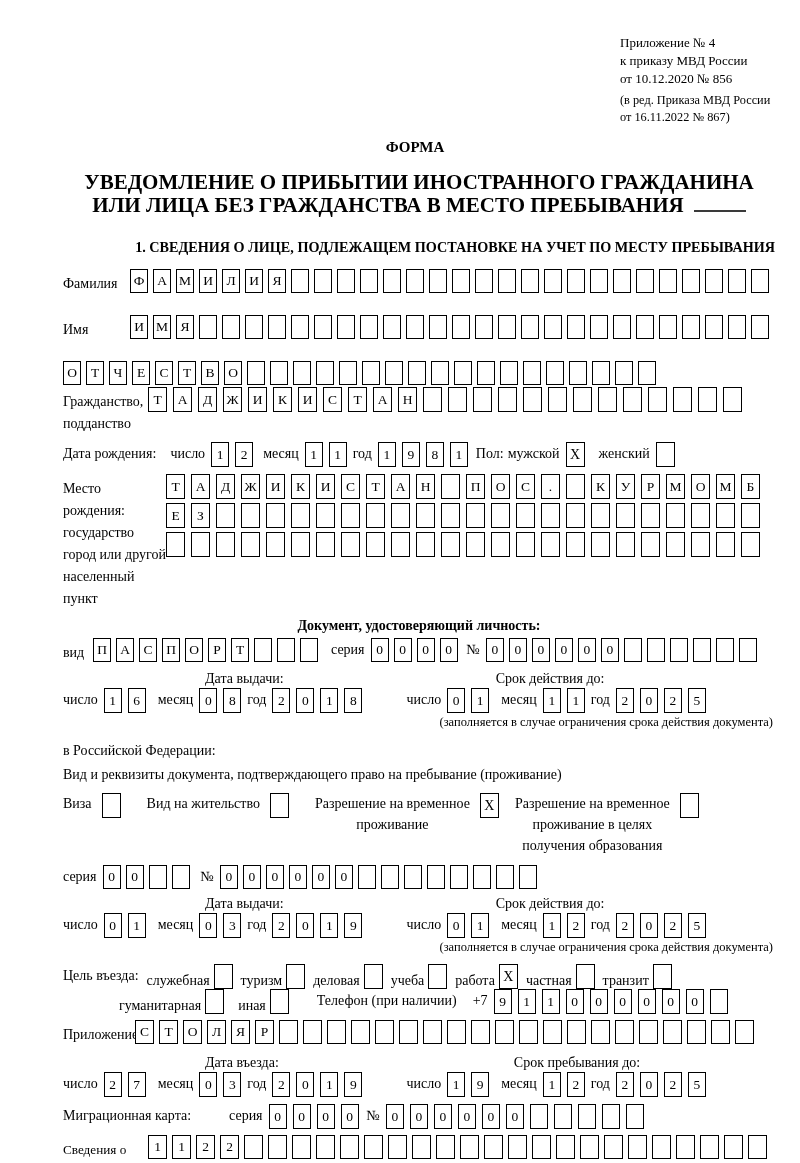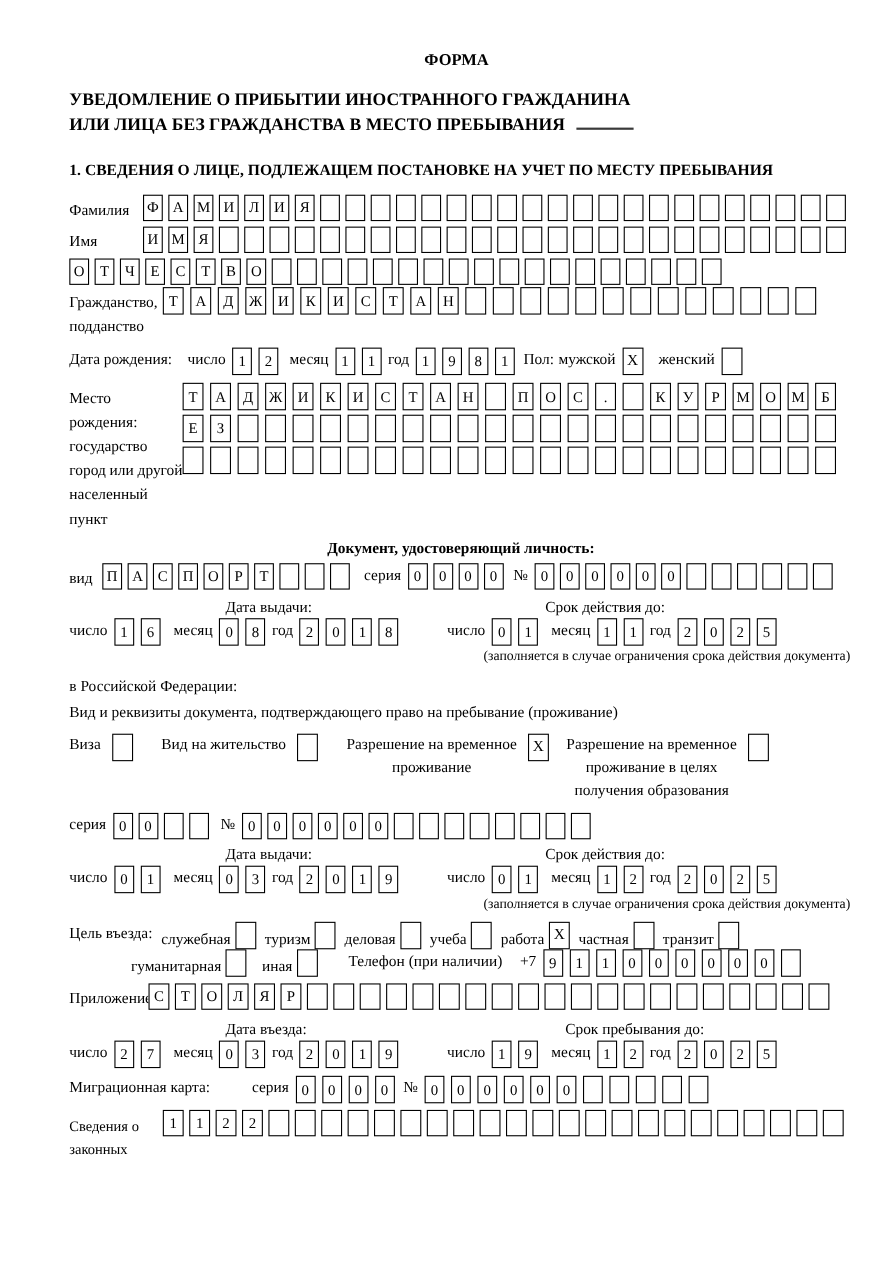--- a/index.html
+++ b/index.html
@@ -10,25 +10,25 @@
     color: #000;
   }
   .page { width: 800px; height: 1163px; padding: 34px 25px 0 63px; overflow: hidden; background: #fff; position: relative; }
 
   
   .ref { margin-left: 557px; font-size: 13px; line-height: 18px; white-space: nowrap; }
   .ref .small { font-size: 12.3px; line-height: 17px; }
   .ref .gap { margin-top: 4px; }
   .forma { font-weight: 700; font-size: 15px; text-align: center; margin: 13px 8px 0 0; }
 
-  .title { font-weight: 700; font-size: 16px; line-height: 23px; margin-top: 15px; }
+  .title { text-align: center; font-weight: 700; font-size: 21px; line-height: 23px; margin-top: 15px; }
   .uline { display: inline-block; width: 52px; border-bottom: 2px solid #3a3a3a; margin-left: 10px; height: 13px; }
-  .sec { font-weight: 700; font-size: 14.2px; text-align: left; margin-top: 22px; }
-
-  .frow { display: flex; align-items: flex-start; margin-top: 3px; font-size: 14px; }
+  .sec { font-weight: 700; font-size: 14.2px; text-align: right; margin-top: 22px; }
+
+  .frow { display: flex; align-items: flex-start; margin-top: 20px; font-size: 14px; }
   .lbl { flex: none; padding-top: 4px; line-height: 22px; }
   .dlbl { flex: none; padding-top: 4px; margin-right: 6px; }
   .stack { display: flex; flex-direction: column; }
 
   .boxes { display: flex; flex: none; }
   .box {
     flex: none; display: flex; align-items: center; justify-content: center;
     width: 18px; height: 24px; border: 1.6px solid #000; margin-right: 5px;
     font-size: 13.5px; background: #fff;
   }
@@ -49,20 +49,27 @@
   .optlines { display: flex; flex-direction: column; text-align: center; line-height: 21px; }
   .opt .one { padding-top: 3px; }
   .vopt { display: flex; align-items: flex-end; margin-right: 8px; }
   .vopt .vl { padding-top: 4px; margin-right: 4px; }
 </style>
 </head>
 <body>
 
 <div class="page">
 
+  <div class="ref">
+    <div>Приложение № 4</div>
+    <div>к приказу МВД России</div>
+    <div>от 10.12.2020 № 856</div>
+    <div class="small gap">(в ред. Приказа МВД России</div>
+    <div class="small">от 16.11.2022 № 867)</div>
+  </div>
   <div class="forma">ФОРМА</div>
 
   <div class="title">
     <div>УВЕДОМЛЕНИЕ О ПРИБЫТИИ ИНОСТРАННОГО ГРАЖДАНИНА</div>
     <div>
       <span>ИЛИ ЛИЦА БЕЗ ГРАЖДАНСТВА В МЕСТО ПРЕБЫВАНИЯ</span><span class="uline"></span>
     </div>
   </div>
   <div class="sec">1. СВЕДЕНИЯ О ЛИЦЕ, ПОДЛЕЖАЩЕМ ПОСТАНОВКЕ НА УЧЕТ ПО МЕСТУ ПРЕБЫВАНИЯ</div>
 

